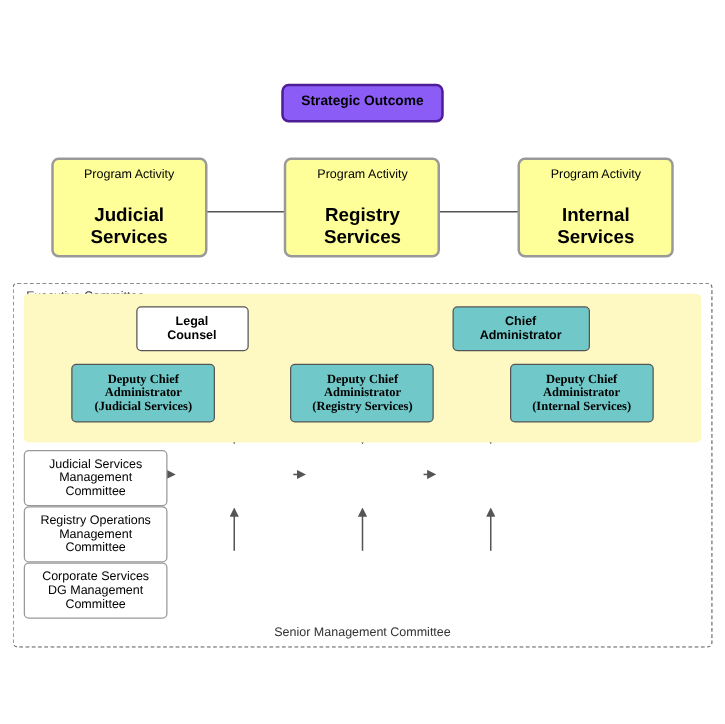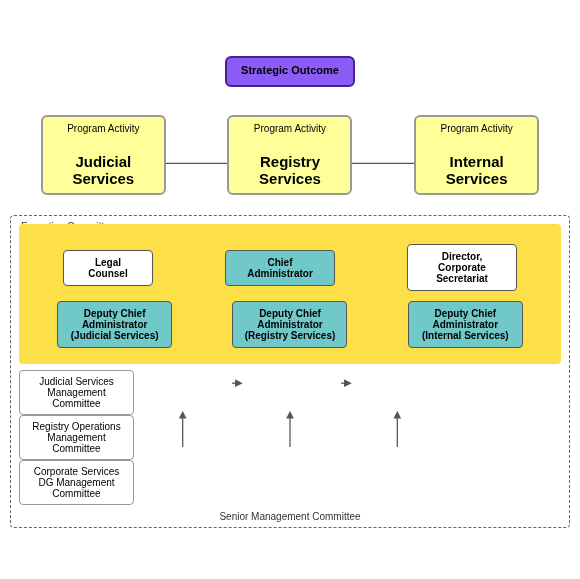--- a/index.html
+++ b/index.html
@@ -79,23 +79,23 @@
       position: absolute;
       bottom: 5px;
       left: 50%;
       transform: translateX(-50%);
       font-size: 10px;
       color: #333;
       white-space: nowrap;
     }
     
     .inner-grey {
-      background: #fde047;
-      border-radius: 4px;
-      padding: 20px 8px 8px 8px;
+      background: #fef9c3;
+      border-radius: 4px;
+      padding: 10px 8px 8px 8px;
       position: relative;
     }
     
     .exec-top-row {
       display: flex;
       justify-content: space-around;
       align-items: center;
       margin-bottom: 10px;
     }
     .box-white {
@@ -128,20 +128,21 @@
     }
     .deputy-box {
       background: #70c8c8;
       border: 1.5px solid #555;
       border-radius: 4px;
       padding: 6px 8px;
       text-align: center;
       font-size: 10px;
       font-weight: bold;
       width: 115px;
+      font-family: Liberation Serif, serif;
     }
     
     .mgmt-row {
       display: flex;
       justify-content: space-around;
       align-items: flex-start;
       margin-top: 6px;
       flex-direction: column;
     }
     .mgmt-box {
@@ -251,21 +252,20 @@
   <div style="height:10px;"></div>
 
   <div class="exec-committee-wrapper">
     <span class="exec-label">Executive Committee</span>
 
     <div class="inner-grey">
 
       <div class="exec-top-row">
         <div class="box-white legal-counsel">Legal<br>Counsel</div>
         <div class="box-teal chief-admin">Chief<br>Administrator</div>
-        <div class="box-white director-corp">Director,<br>Corporate<br>Secretariat</div>
       </div>
 
       <div class="deputy-row">
         <div class="deputy-box">Deputy Chief<br>Administrator<br>(Judicial Services)</div>
         <div class="deputy-box">Deputy Chief<br>Administrator<br>(Registry Services)</div>
         <div class="deputy-box">Deputy Chief<br>Administrator<br>(Internal Services)</div>
       </div>
     </div>
 
     <div class="mgmt-row">

